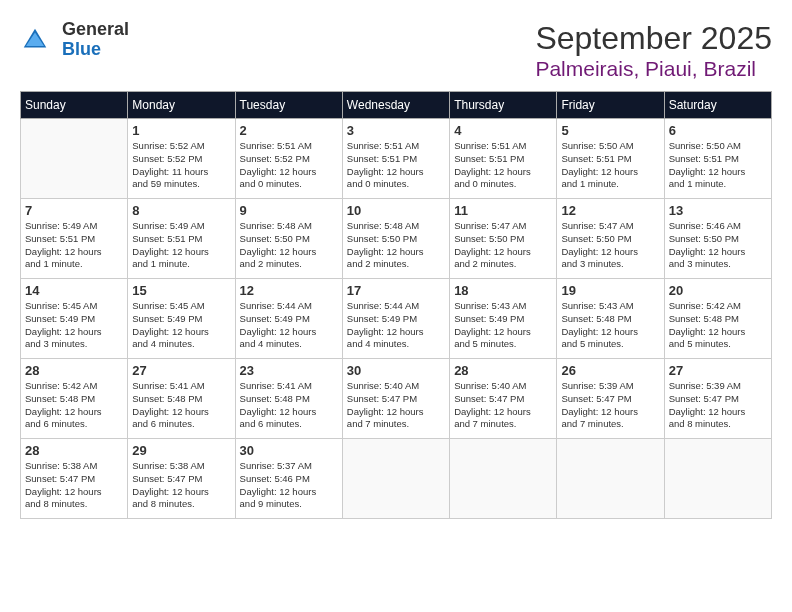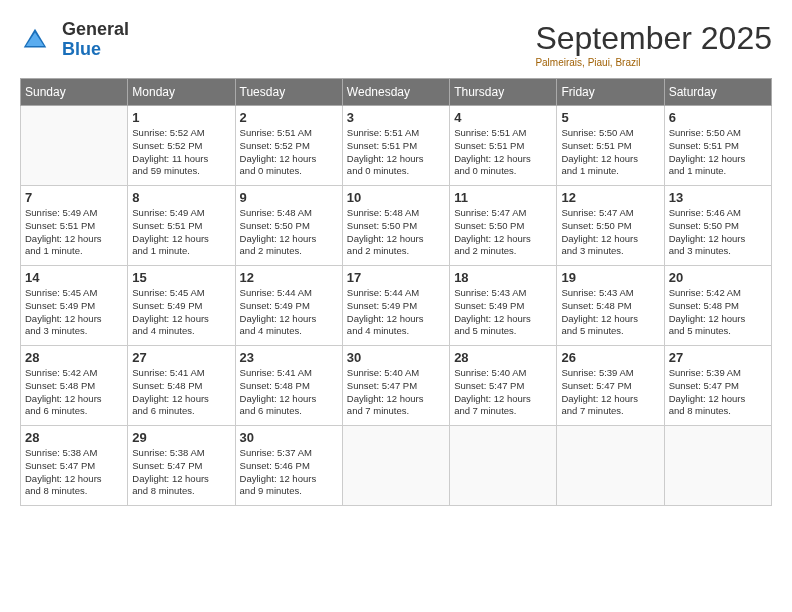--- a/index.html
+++ b/index.html
@@ -33,30 +33,30 @@
       height: 30px;
     }
     .title-block {
     }
     .month-title {
       font-size: 32px;
       font-weight: normal;
       color: #333;
     }
     .location-title {
-      font-size: 10px;
-      color: #a16207;
+      font-size: 21px;
+      color: #701a75;
     }
     .calendar {
       width: 100%;
       border-collapse: collapse;
       font-size: 11px;
     }
     .calendar th {
-      background: #737373;
+      background: #0f172a;
       color: #fff;
       padding: 6px 4px;
       text-align: left;
       font-weight: normal;
       font-size: 12px;
       border: 1px solid #aaa;
     }
     .calendar td {
       border: 1px solid #ccc;
       vertical-align: top;

